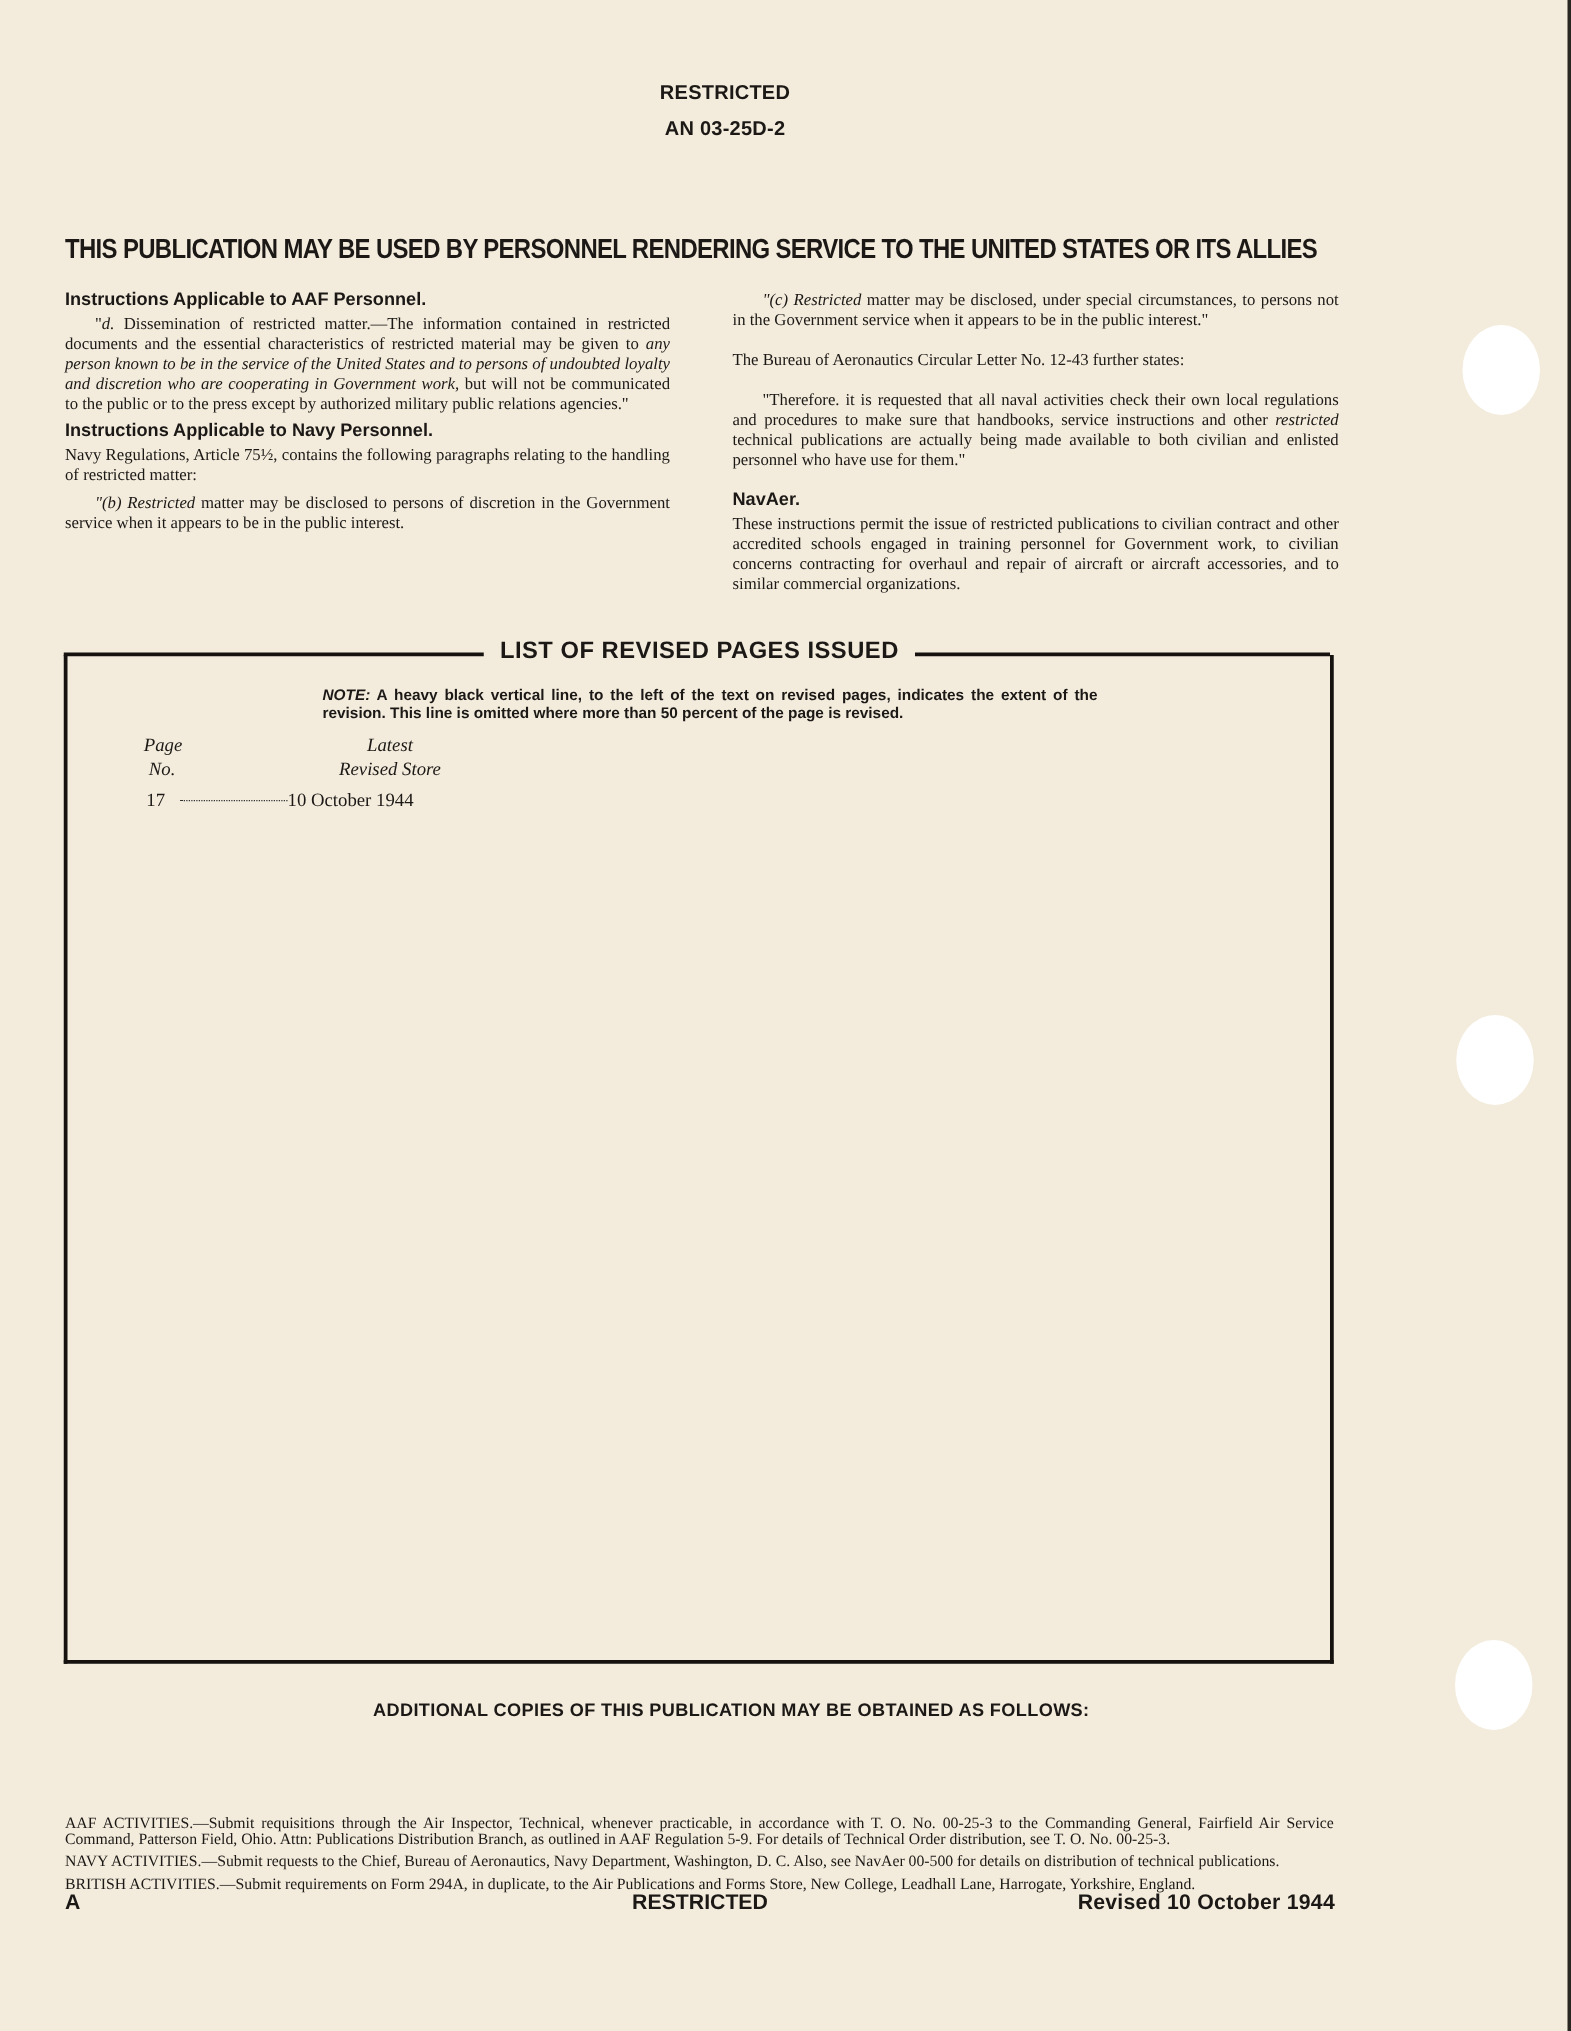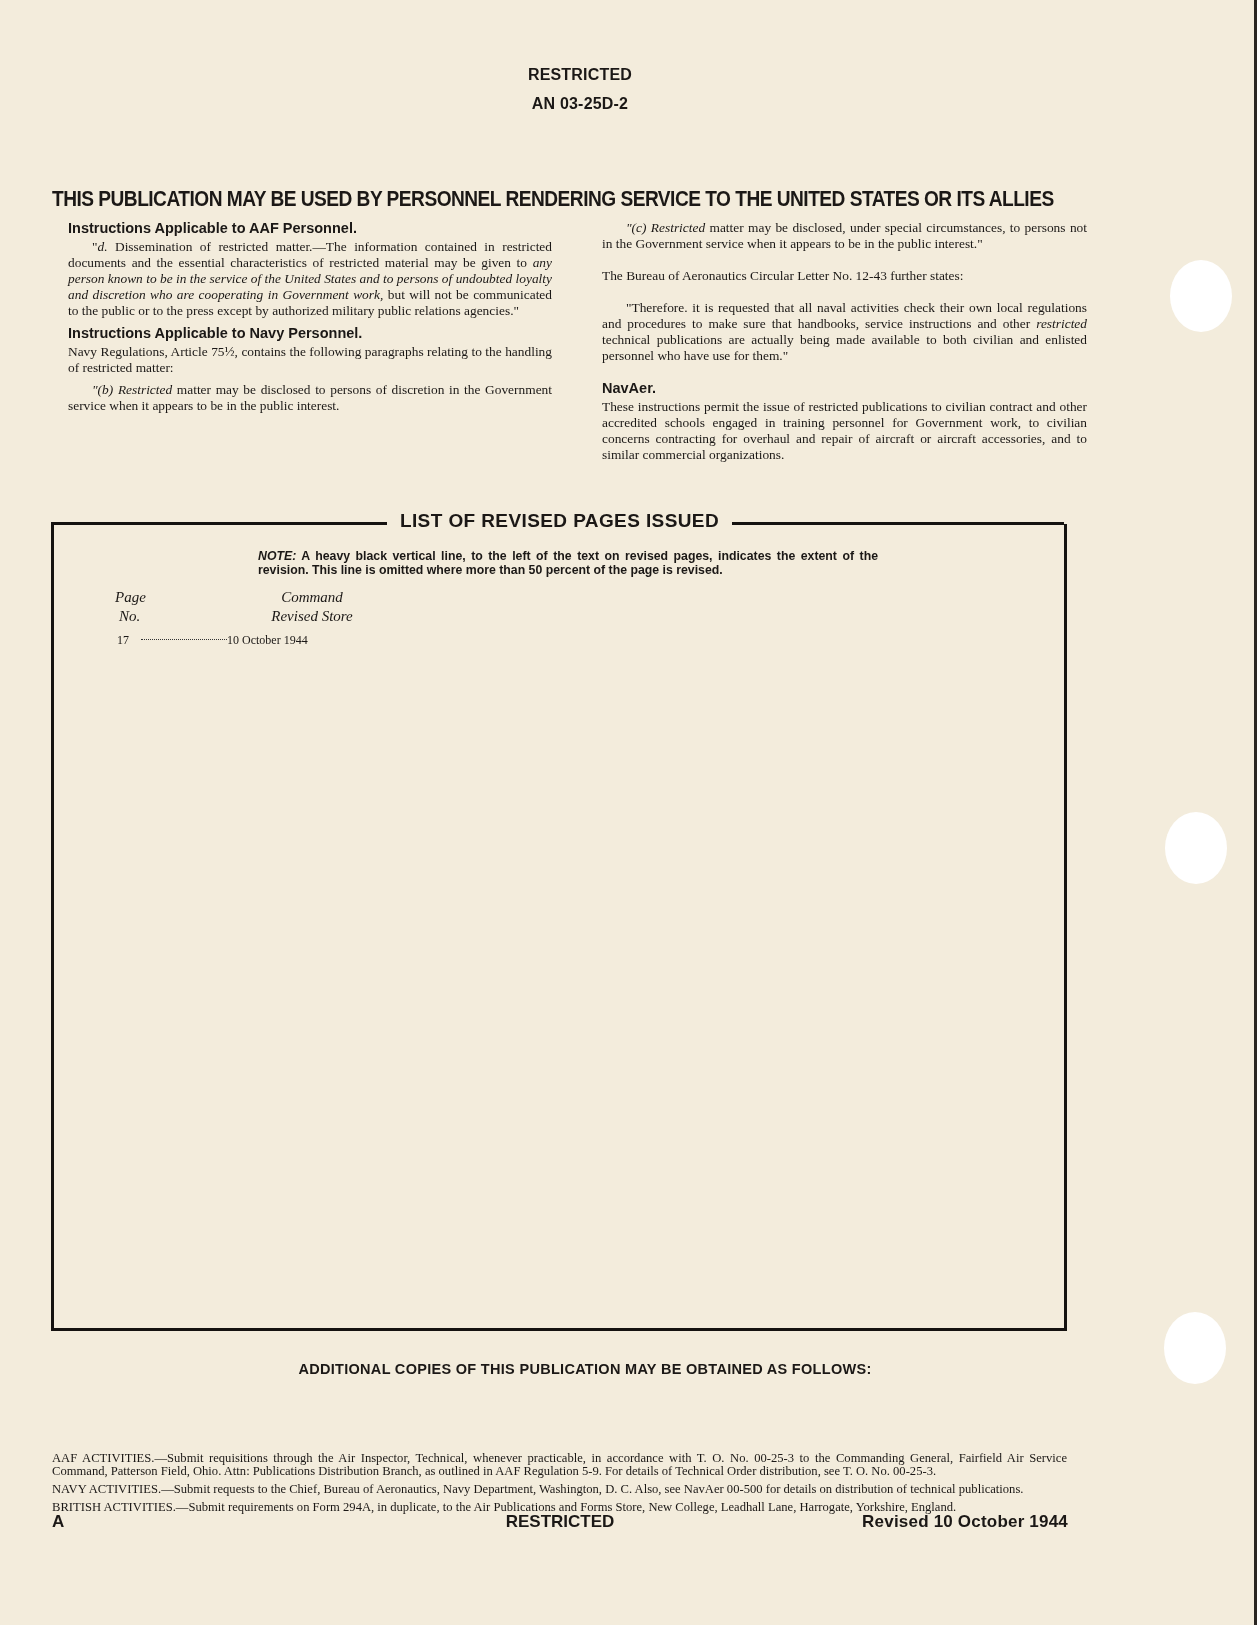--- a/index.html
+++ b/index.html
@@ -20,21 +20,21 @@
     .hdr2 { top: 95px; }
 
     .banner {
       position: absolute; left: 52px; top: 186px; width: 1060px;
       font-family: "Liberation Sans", sans-serif; font-weight: bold; font-size: 22px;
       white-space: nowrap; letter-spacing: -0.6px;
       transform: scaleX(0.87); transform-origin: left center;
       width: 1220px;
     }
 
-    .col { position: absolute; top: 220px; font-size: 13.4px; line-height: 16px; text-align: justify; margin-left: 16px; }
+    .col { position: absolute; top: 232px; font-size: 13.4px; line-height: 16px; text-align: justify; }
     .col-left { left: 52px; width: 484px; }
     .col-right { left: 586px; width: 485px; }
     .col h3 { font-family: "Liberation Sans", sans-serif; font-weight: bold; font-size: 14.5px; margin: 0 0 3px 0; }
     .col p { margin: 0 0 6px 0; }
     .col p.indent { text-indent: 24px; }
     .col .gap { height: 10px; }
     em { font-style: italic; }
 
     .box {
       position: absolute; left: 51px; top: 524px; width: 1010px; height: 804px;
@@ -49,21 +49,21 @@
     }
     .note {
       position: absolute; left: 258px; top: 549px; width: 620px;
       font-size: 12.3px; line-height: 14px; font-weight: bold; text-align: justify;
       font-family: Liberation Sans, sans-serif;
     }
     .note em { font-style: italic; }
     .th { position: absolute; font-style: italic; font-size: 15px; line-height: 19px; }
     .th-page { left: 115px; top: 588px; font-style: italic; }
     .th-date { left: 262px; top: 588px; text-align: center; width: 100px; }
-    .row { position: absolute; top: 633px; left: 117px; font-size: 12px; white-space: nowrap; }
+    .row { position: absolute; top: 633px; left: 117px; font-size: 15px; white-space: nowrap; }
     .row .dots { display: inline-block; width: 86px; border-bottom: 1px dotted #333; margin: 0 0 4px 12px; vertical-align: baseline; }
 
     .addl {
       position: absolute; left: 0; top: 1361px; width: 1110px; text-align: center;
       font-family: "Liberation Sans", sans-serif; font-weight: bold; font-size: 14.5px; letter-spacing: 0.3px; padding-left: 30px;
     }
     .activities { position: absolute; left: 52px; top: 1440px; width: 1015px; font-size: 12.6px; line-height: 13px; text-align: justify; margin-top: 12px; }
     .activities p { margin: 0 0 5px 0; }
 
     .footer { position: absolute; top: 1512px; font-family: "Liberation Sans", sans-serif; font-weight: bold; font-size: 17px; }
@@ -108,21 +108,21 @@
 <div class="box"></div>
 <div class="box-title">LIST OF REVISED PAGES ISSUED</div>
 
 <div class="note"><em>NOTE:</em><span> A heavy black vertical line, to the left of the text on revised pages, indicates the extent of the revision. This line is omitted where more than 50 percent of the page is revised.</span></div>
 
 <div class="th th-page">
   <div>Page</div>
   <div style="padding-left:4px">No.</div>
 </div>
 <div class="th th-date">
-  <div>Command</div>
+  <div>Latest</div>
   <div>Revised Store</div>
 </div>
 
 <div class="row">
   <span>17</span><span class="dots"></span><span>10 October 1944</span>
 </div>
 
 <div class="addl">ADDITIONAL COPIES OF THIS PUBLICATION MAY BE OBTAINED AS FOLLOWS:</div>
 
 <div class="activities">

